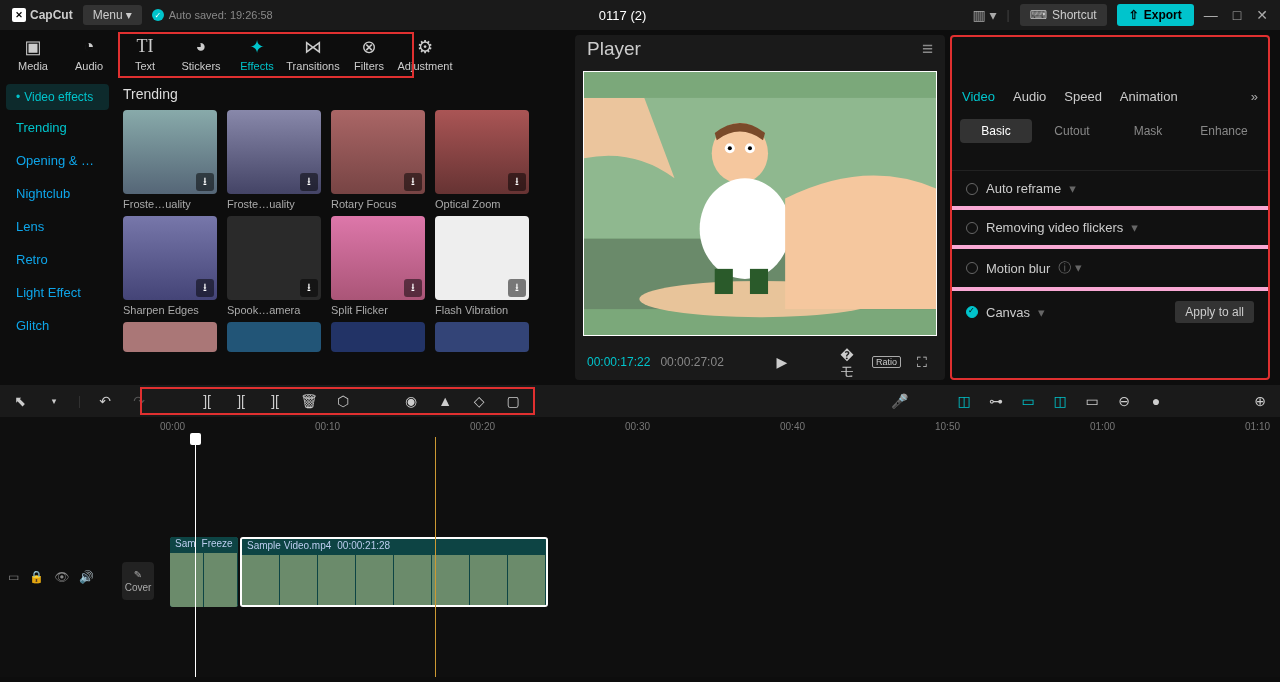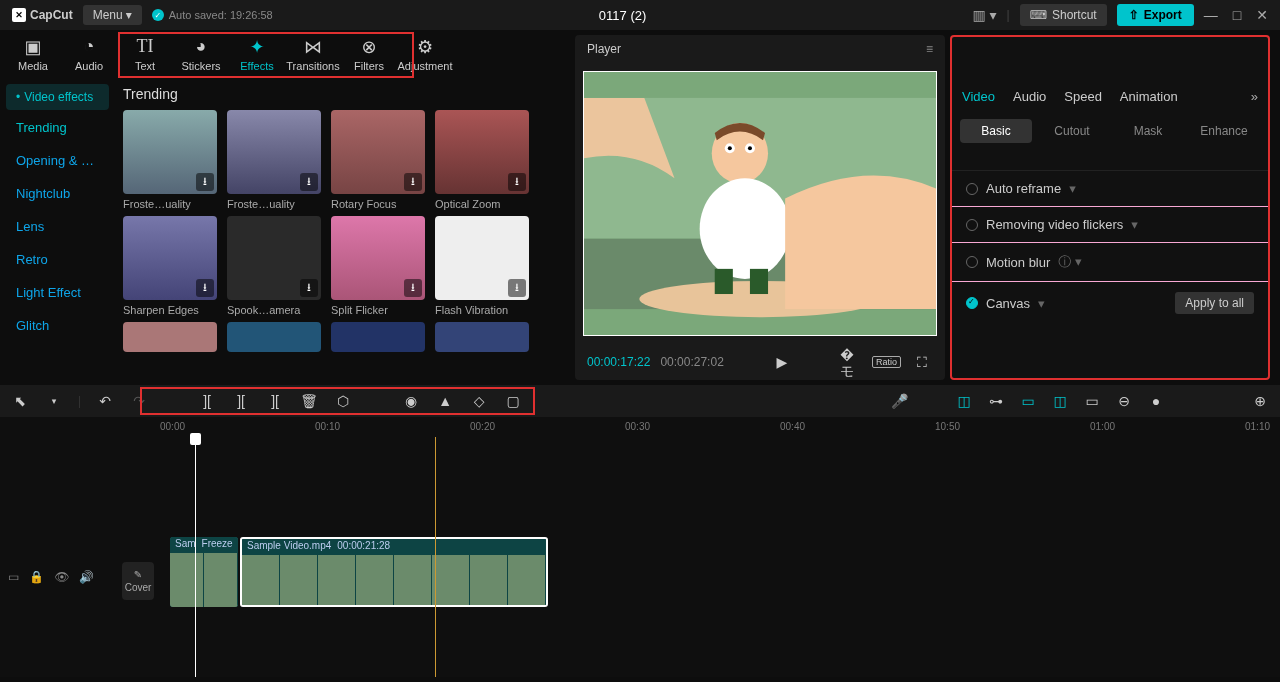--- a/index.html
+++ b/index.html
@@ -28,36 +28,36 @@
 .cat-item { padding:8px 10px; font-size:13px; color:#0ea5e9; cursor:pointer; white-space:nowrap; overflow:hidden; text-overflow:ellipsis; }
 .cat-item.active { color:#00c4cc; }
 .effects-grid { flex:1; padding:8px; overflow:hidden; }
 .grid-title { font-size:14px; color:#ddd; margin-bottom:8px; }
 .grid-row { display:flex; gap:10px; margin-bottom:6px; }
 .effect-card { width:94px; display:flex; flex-direction:column; gap:4px; }
 .effect-thumb { width:94px; height:84px; background:#4a5a7a; border-radius:4px; position:relative; overflow:hidden; }
 .effect-dl { position:absolute; right:3px; bottom:3px; width:18px; height:18px; background:rgba(0,0,0,0.5); border-radius:3px; display:flex; align-items:center; justify-content:center; color:#fff; font-size:11px; }
 .effect-name { font-size:11px; color:#aaa; white-space:nowrap; overflow:hidden; text-overflow:ellipsis; text-align:left; }
 .player-panel { width:370px; background:#1a1a1a; margin:5px; border-radius:4px; display:flex; flex-direction:column; }
-.player-hdr { height:28px; display:flex; align-items:center; justify-content:space-between; padding:0 12px; font-size:12px; color:#ccc; }
+.player-hdr { height:28px; display:flex; align-items:center; justify-content:space-between; padding:0 12px; font-size:19px; color:#ccc; }
 .player-viewport { flex:1; margin:8px; background:#7ba87a; border:1px solid #fff; position:relative; overflow:hidden; }
 .player-controls { height:36px; display:flex; align-items:center; padding:0 12px; gap:10px; }
 .time-cur { color:#00c4cc; font-size:12px; }
 .time-tot { color:#888; font-size:12px; }
 .pc-spacer { flex:1; }
 .pc-icon { width:22px; height:22px; display:flex; align-items:center; justify-content:center; color:#ccc; font-size:14px; }
 .right-panel { width:320px; background:#111; margin:5px 5px 5px 0; border-radius:4px; border:2px solid #e03030; display:flex; flex-direction:column; padding:4px 0; }
 .rp-tabs { display:flex; align-items:center; padding:0 10px; gap:18px; font-size:13px; height:30px;margin-top:40px; }
 .rp-tab { color:#ccc; cursor:pointer; }
 .rp-tab.active { color:#00c4cc; }
 .rp-tabs-more { margin-left:auto; color:#aaa; }
 .rp-sub { display:flex; padding:8px 8px; gap:4px; }
 .rp-sub-item { flex:1; text-align:center; padding:5px 0; font-size:12px; color:#888; border-radius:4px; }
 .rp-sub-item.active { background:#333; color:#fff; }
-.rp-opt { padding:10px 14px; border-bottom:1px solid #f9a8d4; display:flex; align-items:center; gap:8px; font-size:13px; }
+.rp-opt { padding:10px 14px; border-bottom:4px solid #f9a8d4; display:flex; align-items:center; gap:8px; font-size:13px; }
 .rp-check { width:12px; height:12px; border:1px solid #666; border-radius:50%; }
 .rp-check.on { background:#00c4cc; border-color:#00c4cc; position:relative; }
 .rp-check.on::after { content:'✓'; color:#000; font-size:8px; position:absolute; top:-1px; left:1px; }
 .rp-apply { margin:8px 10px 8px auto; background:#333; padding:4px 10px; border-radius:3px; font-size:12px; }
 .timeline-toolbar { height:32px; display:flex; align-items:center; padding:0 10px; gap:14px; background:#1a1a1a; position:relative; }
 .tt-icon { width:20px; height:20px; display:flex; align-items:center; justify-content:center; color:#ccc; font-size:14px; }
 .tt-group-box { position:absolute; border:2px solid #e03030; pointer-events:none; left:140px; top:2px; width:395px; height:28px; }
 .timeline-area { height:260px; background:#0f0f0f; display:flex; flex-direction:column; }
 .ruler { height:20px; display:flex; align-items:center; position:relative; font-size:10px; color:#777; padding-left:160px; }
 .ruler-mark { position:absolute; top:4px; }

